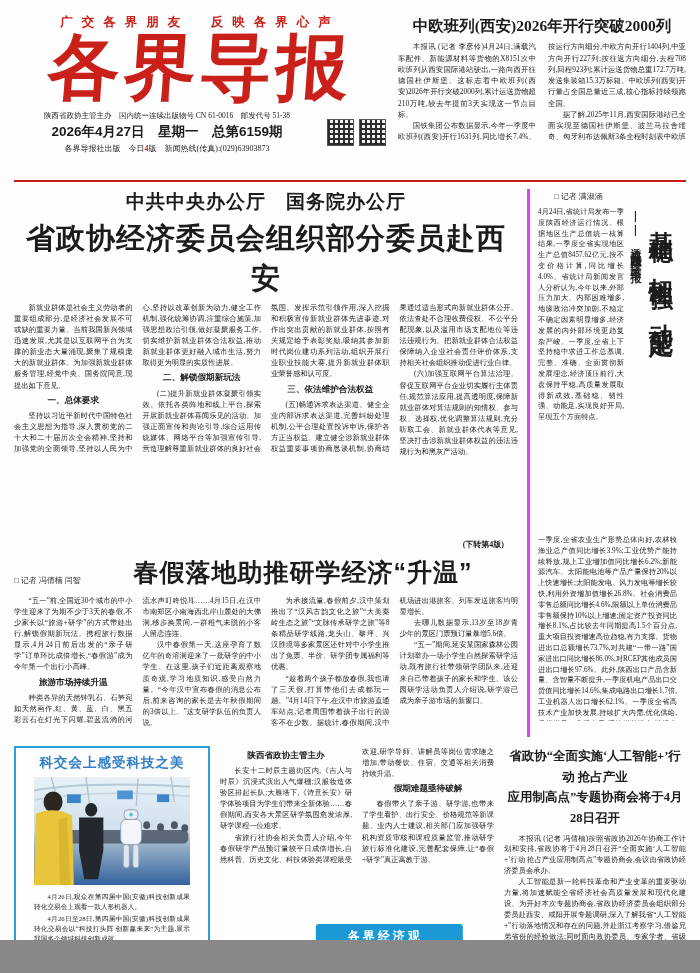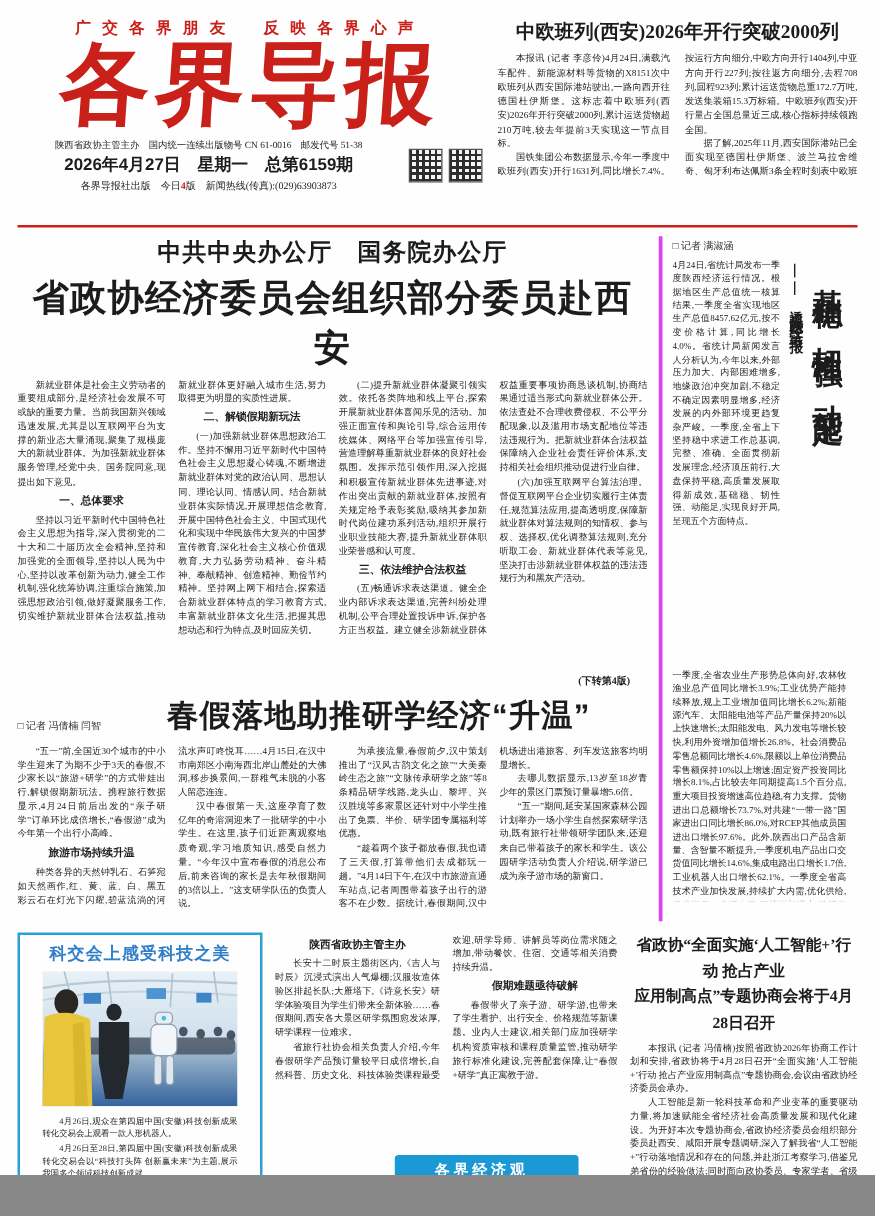--- a/index.html
+++ b/index.html
@@ -57,21 +57,21 @@
   .ma-cont { text-align:right; font-size:8px; font-weight:bold; margin:3px 14px 5px 0; }
 
   .ra-head { display:flex; align-items:flex-end; margin:6px 0 6px; }
   .ra-byline { width:108px; font-size:8px; color:#333; padding-bottom:3px; }
   .ra-headline { flex:1; text-align:center; font-weight:900; font-size:25px;
                letter-spacing:1px; padding-right:34px;
                font-family:"Liberation Sans","DejaVu Sans",sans-serif; }
   .ra-cols { columns:4; column-gap:10px; font-size:7.3px; line-height:1.52; height:142px; }
 
   
-  .econ-byline { font-size:8px; color:#333; margin:2px 0 5px; }
+  .econ-byline { font-size:8px; color:#333; margin:2px 16px 5px; }
   .econ-top { display:flex; height:322px; }
   .econ-body-top { flex:1; font-size:7.2px; line-height:1.5; text-align:justify; overflow:hidden; }
   .econ-sub { writing-mode:vertical-rl; font-size:11px; font-weight:700; letter-spacing:3px;
               margin:4px 2px 0 4px; font-family:"Liberation Sans","DejaVu Sans",sans-serif; }
   .econ-hl { writing-mode:vertical-rl; text-orientation:upright; font-size:24px; font-weight:900;
              letter-spacing:5px; padding-top:4px;
              font-family:"Liberation Sans","DejaVu Sans",sans-serif; }
   .econ-body-bottom { font-size:7.2px; line-height:1.5; text-align:justify;
              height:186px; overflow:hidden; margin-top:6px; }
 
@@ -136,21 +136,20 @@
     <div class="left-zone">
 
       <div>
         <div class="ma-kicker">中共中央办公厅　国务院办公厅</div>
         <div class="ma-headline">省政协经济委员会组织部分委员赴西安</div>
         <div class="ma-cols cols">
             <p class="body-p">新就业群体是社会主义劳动者的重要组成部分,是经济社会发展不可或缺的重要力量。当前我国新兴领域迅速发展,尤其是以互联网平台为支撑的新业态大量涌现,聚集了规模庞大的新就业群体。为加强新就业群体服务管理,经党中央、国务院同意,现提出如下意见。</p>
             <div class="sub-head">一、总体要求</div>
             <p class="body-p">坚持以习近平新时代中国特色社会主义思想为指导,深入贯彻党的二十大和二十届历次全会精神,坚持和加强党的全面领导,坚持以人民为中心,坚持以改革创新为动力,健全工作机制,强化统筹协调,注重综合施策,加强思想政治引领,做好凝聚服务工作,切实维护新就业群体合法权益,推动新就业群体更好融入城市生活,努力取得更为明显的实质性进展。</p>
             <div class="sub-head">二、解锁假期新玩法</div>
-            <p class="body-p">(一)加强新就业群体思想政治工作。坚持不懈用习近平新时代中国特色社会主义思想凝心铸魂,不断增进新就业群体对党的政治认同、思想认同、理论认同、情感认同。结合新就业群体实际情况,开展理想信念教育,开展中国特色社会主义、中国式现代化和实现中华民族伟大复兴的中国梦宣传教育,深化社会主义核心价值观教育,大力弘扬劳动精神、奋斗精神、奉献精神、创造精神、勤俭节约精神。坚持网上网下相结合,探索适合新就业群体特点的学习教育方式,丰富新就业群体文化生活,把握其思想动态和行为特点,及时回应关切。</p>
             <p class="body-p">(二)提升新就业群体凝聚引领实效。依托各类阵地和线上平台,探索开展新就业群体喜闻乐见的活动。加强正面宣传和舆论引导,综合运用传统媒体、网络平台等加强宣传引导,营造理解尊重新就业群体的良好社会氛围。发挥示范引领作用,深入挖掘和积极宣传新就业群体先进事迹,对作出突出贡献的新就业群体,按照有关规定给予表彰奖励,吸纳其参加新时代岗位建功系列活动,组织开展行业职业技能大赛,提升新就业群体职业荣誉感和认可度。</p>
             <div class="sub-head">三、依法维护合法权益</div>
             <p class="body-p">(五)畅通诉求表达渠道。健全企业内部诉求表达渠道,完善纠纷处理机制,公平合理处置投诉申诉,保护各方正当权益。建立健全涉新就业群体权益重要事项协商恳谈机制,协商结果通过适当形式向新就业群体公开。依法查处不合理收费侵权、不公平分配现象,以及滥用市场支配地位等违法违规行为。把新就业群体合法权益保障纳入企业社会责任评价体系,支持相关社会组织推动促进行业自律。</p>
             <p class="body-p">(六)加强互联网平台算法治理。督促互联网平台企业切实履行主体责任,规范算法应用,提高透明度,保障新就业群体对算法规则的知情权、参与权、选择权,优化调整算法规则,充分听取工会、新就业群体代表等意见,坚决打击涉新就业群体权益的违法违规行为和黑灰产活动。</p>
           </div>
         <div class="ma-cont">(下转第4版)</div>
       </div>
 
       <div>
         <div class="ra-head">

